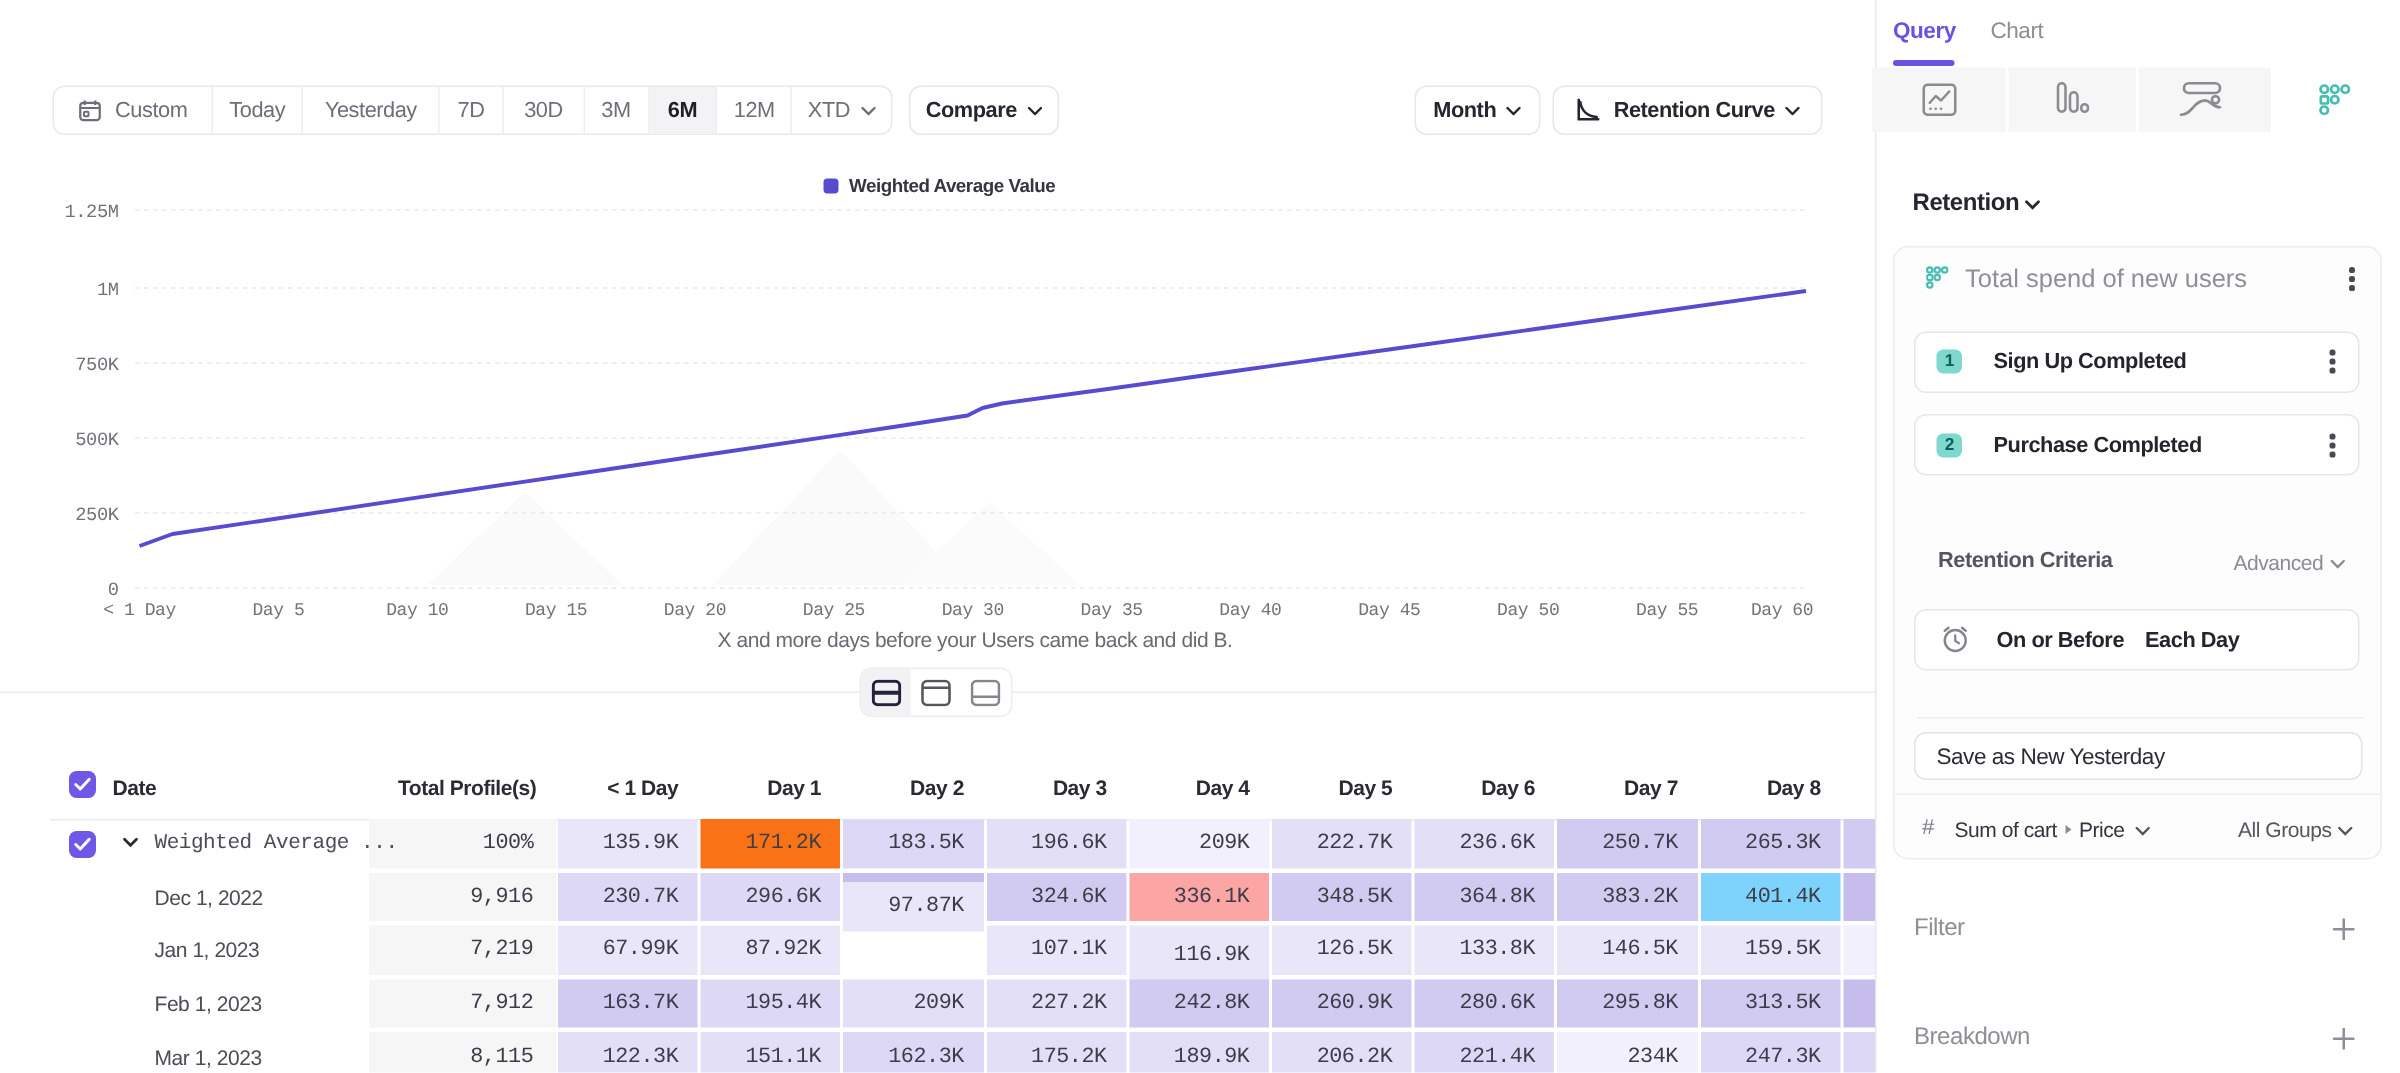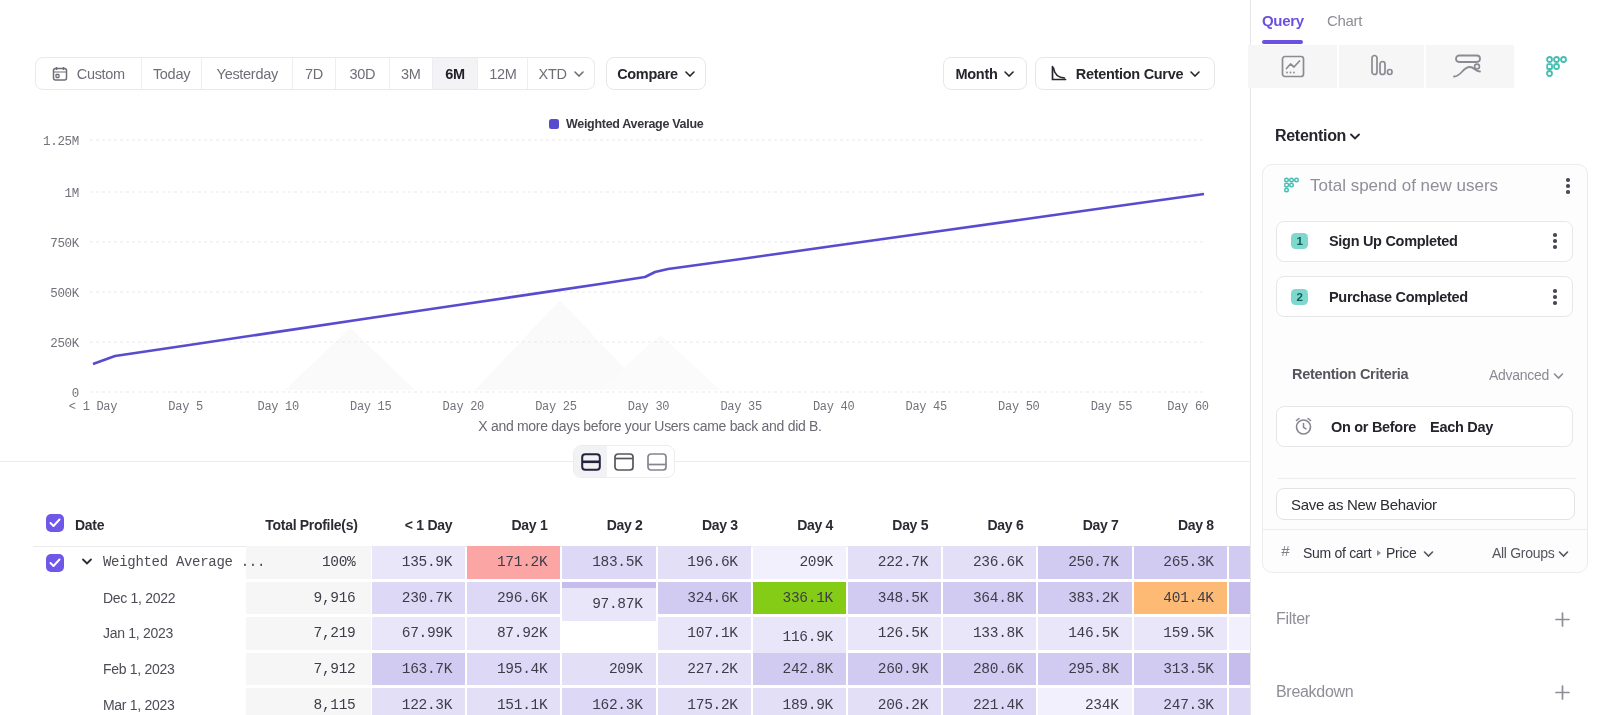--- a/index.html
+++ b/index.html
@@ -144,40 +144,40 @@
 <div class="checkbox" style="left:46px;top:554px;">
     <svg width="12" height="10" viewBox="0 0 12 10">
       <path d="M1.5 5l3 3 6-6.5" fill="none" stroke="#fff" stroke-width="2" stroke-linecap="round" stroke-linejoin="round"></path>
     </svg>
   </div>
 <svg class="abs" style="left:81px;top:558px;" width="12" height="8" viewBox="0 0 12 8">
     <path d="M2 1.5l4 4 4-4" fill="none" stroke="#2b2b34" stroke-width="1.8" stroke-linecap="round"></path>
   </svg>
 <div class="cell gray" style="left:245.5px;top:546.0px;width:125px;height:32.5px;">100%</div>
 <div class="cell" style="left:372.0px;top:546.0px;width:93.2px;height:32.5px;background:#e9e6f9;">135.9K</div>
-<div class="cell" style="left:467.2px;top:546.0px;width:93.2px;height:32.5px;background:#fca5a5;padding-left:40px;">171.2K</div>
+<div class="cell" style="left:467.2px;top:546.0px;width:93.2px;height:32.5px;background:#f97316;padding-left:40px;">171.2K</div>
 <div class="cell" style="left:562.4px;top:546.0px;width:93.2px;height:32.5px;background:#ddd8f5;">183.5K</div>
 <div class="cell" style="left:657.6px;top:546.0px;width:93.2px;height:32.5px;background:#e3dff7;">196.6K</div>
 <div class="cell" style="left:752.8px;top:546.0px;width:93.2px;height:32.5px;background:#f2f0fc;">209K</div>
 <div class="cell" style="left:848.0px;top:546.0px;width:93.2px;height:32.5px;background:#e3dff7;">222.7K</div>
 <div class="cell" style="left:943.2px;top:546.0px;width:93.2px;height:32.5px;background:#e3dff7;">236.6K</div>
 <div class="cell" style="left:1038.4px;top:546.0px;width:93.2px;height:32.5px;background:#d2cbf1;">250.7K</div>
 <div class="cell" style="left:1133.6px;top:546.0px;width:93.2px;height:32.5px;background:#d2cbf1;">265.3K</div>
 <div class="cell" style="left:1228.8px;top:546.0px;width:21.2px;height:32.5px;background:#d2cbf1;"></div>
 <div class="rowlabel" style="left:103px;top:546.0px;height:32.5px;font-family:Liberation Mono, monospace;">Weighted Average ...</div>
 <div class="cell gray" style="left:245.5px;top:581.6px;width:125px;height:32.5px;">9,916</div>
 <div class="cell" style="left:372.0px;top:581.6px;width:93.2px;height:32.5px;background:#ddd8f5;">230.7K</div>
 <div class="cell" style="left:467.2px;top:581.6px;width:93.2px;height:32.5px;background:#ddd8f5;">296.6K</div>
 <div class="cell" style="left:562.4px;top:581.6px;width:93.2px;height:32.5px;background:#c6bdec;">311.5K</div>
 <div class="cell" style="left:657.6px;top:581.6px;width:93.2px;height:32.5px;background:#d2cbf1;">324.6K</div>
-<div class="cell" style="left:752.8px;top:581.6px;width:93.2px;height:32.5px;background:#84cc16;">336.1K</div>
+<div class="cell" style="left:752.8px;top:581.6px;width:93.2px;height:32.5px;background:#fca5a5;">336.1K</div>
 <div class="cell" style="left:848.0px;top:581.6px;width:93.2px;height:32.5px;background:#d2cbf1;">348.5K</div>
 <div class="cell" style="left:943.2px;top:581.6px;width:93.2px;height:32.5px;background:#d2cbf1;">364.8K</div>
 <div class="cell" style="left:1038.4px;top:581.6px;width:93.2px;height:32.5px;background:#d2cbf1;">383.2K</div>
-<div class="cell" style="left:1133.6px;top:581.6px;width:93.2px;height:32.5px;background:#fdba74;">401.4K</div>
+<div class="cell" style="left:1133.6px;top:581.6px;width:93.2px;height:32.5px;background:#7dd3fc;">401.4K</div>
 <div class="cell" style="left:1228.8px;top:581.6px;width:21.2px;height:32.5px;background:#c6bdec;"></div>
 <div class="rowlabel" style="left:103px;top:581.6px;height:32.5px;">Dec 1, 2022</div>
 <div class="cell gray" style="left:245.5px;top:617.2px;width:125px;height:32.5px;">7,219</div>
 <div class="cell" style="left:372.0px;top:617.2px;width:93.2px;height:32.5px;background:#e9e6f9;">67.99K</div>
 <div class="cell" style="left:467.2px;top:617.2px;width:93.2px;height:32.5px;background:#e9e6f9;">87.92K</div>
 <div class="cell" style="left:562.4px;top:588px;width:93.2px;height:32.5px;background:#e9e6f9;">97.87K</div>
 <div class="cell" style="left:657.6px;top:617.2px;width:93.2px;height:32.5px;background:#e9e6f9;">107.1K</div>
 <div class="cell" style="left:752.8px;top:617.2px;width:93.2px;height:39px;background:#e9e6f9;">116.9K</div>
 <div class="cell" style="left:848.0px;top:617.2px;width:93.2px;height:32.5px;background:#e9e6f9;">126.5K</div>
 <div class="cell" style="left:943.2px;top:617.2px;width:93.2px;height:32.5px;background:#e9e6f9;">133.8K</div>
@@ -296,21 +296,21 @@
       <circle cx="9.5" cy="10" r="7" fill="none" stroke="#85858e" stroke-width="1.6"></circle>
       <path d="M9.5 6.5v3.8l2.5 1.5" fill="none" stroke="#85858e" stroke-width="1.5" stroke-linecap="round"></path>
       <path d="M2.5 3.5L5 1.5M16.5 3.5L14 1.5" stroke="#85858e" stroke-width="1.6" stroke-linecap="round"></path>
     </svg>
   <div style="margin-left:18px;font-size:14.5px;font-weight:700;color:#24242d;">On or Before</div>
   <div style="margin-left:14px;font-size:14.5px;font-weight:700;color:#24242d;">Each Day</div>
 </div>
 <div class="abs" style="left:1278px;top:477.5px;width:298px;height:1px;background:#ededef;"></div>
 
 <div class="abs" style="left:1276px;top:488px;width:299px;height:32px;background:#fff;border:1px solid #e3e3e6;border-radius:8px;display:flex;align-items:center;">
-    <span style="margin-left:14px;font-size:15px;color:#2b2b33;">Save as New Behavior</span>
+    <span style="margin-left:14px;font-size:15px;color:#2b2b33;">Save as New Yesterday</span>
   </div>
 <div class="abs" style="left:1263px;top:529px;width:324px;height:1px;background:#ededef;"></div>
 
 <div class="abs" style="left:1281px;top:544px;font-size:15px;color:#7f7f88;font-family:'Liberation Mono',monospace;">#</div>
 <div class="abs" style="left:1303px;top:545px;font-size:14px;color:#34343e;text-align:right;">Sum of cart</div>
 <svg class="abs" style="left:1376px;top:549px;" width="6" height="8" viewBox="0 0 6 8">
     <path d="M1 1l4 3-4 3z" fill="#8b8b94"></path>
   </svg>
 <div class="abs" style="left:1386px;top:545px;font-size:14px;color:#34343e;">Price</div>
 <svg class="abs" style="left:1423px;top:551px;" width="11" height="7" viewBox="0 0 11 7">

